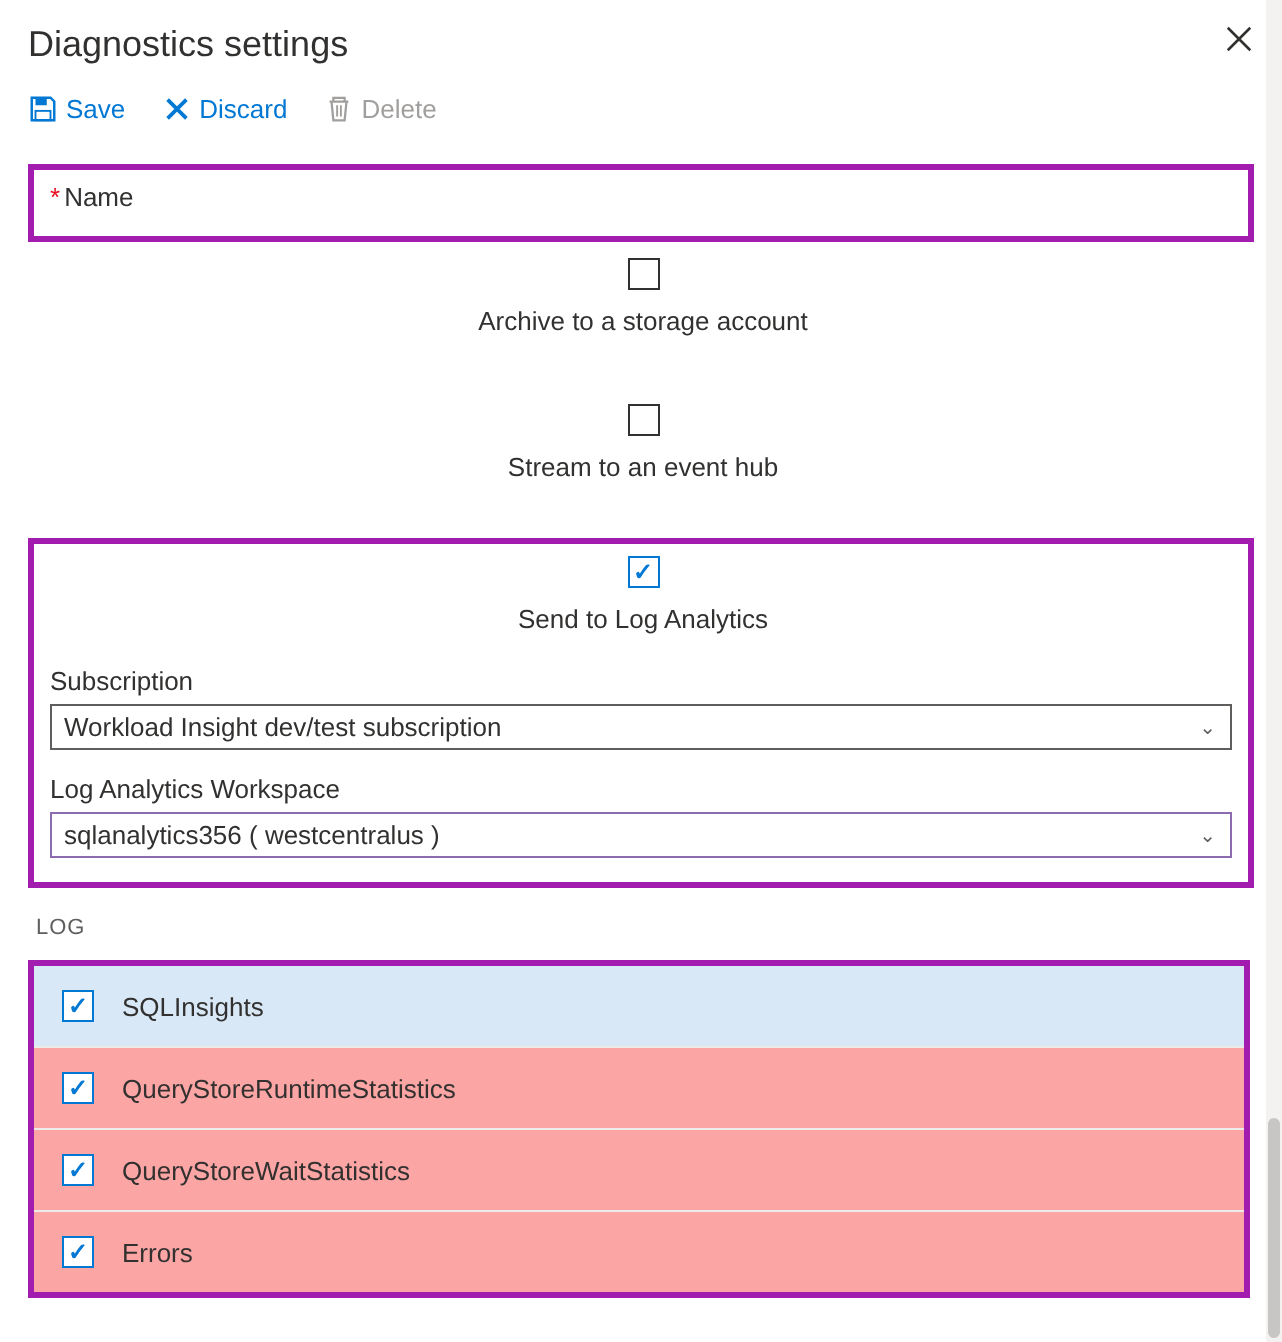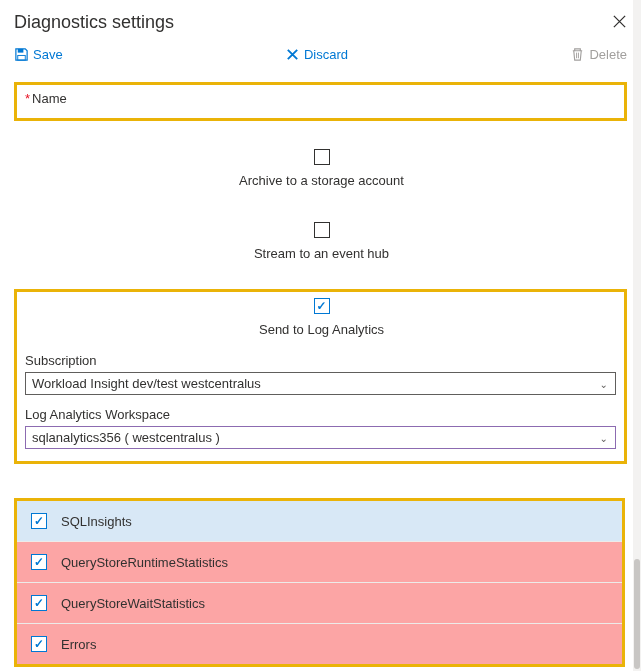--- a/index.html
+++ b/index.html
@@ -10,55 +10,54 @@
     color: #323130;
     width: 641px;
     height: 671px;
     background: #fff;
     position: relative;
   }
   .panel { padding: 12px 14px 0 14px; }
   .header {
     display: flex;
     justify-content: space-between;
-    align-items: flex-end;
+    align-items: flex-start;
     margin-bottom: 14px;
   }
   .header h1 {
     font-size: 18px;
     font-weight: 400;
     margin: 0;
   }
   .close-btn {
     font-size: 16px;
     font-weight: 400;
     color: #605e5c;
     cursor: pointer;
   }
   .toolbar {
     display: flex;
     gap: 18px;
     align-items: center;
     margin-bottom: 20px;
-    justify-content: space-between;
   }
   .toolbar-btn {
     display: flex;
     align-items: center;
     gap: 4px;
     font-size: 13px;
     cursor: pointer;
   }
   .toolbar-btn.primary { color: #0078d4; }
   .toolbar-btn.disabled { color: #a19f9d; cursor: default; }
   .ico { width: 15px; height: 15px; display: inline-block; }
   .redbox {
-    border: 3px solid #eab308;
+    border: 3px solid #a21caf;
     padding: 6px 8px 8px 8px;
-    margin-bottom: 28px;
+    margin-bottom: 8px;
   }
   .field-label {
     font-size: 13px;
     color: #323130;
     margin-bottom: 4px;
   }
   .req { color: #e81123; margin-right: 2px; }
   .text-input {
     width: 100%;
     border: 1px solid #8c6bb1;
@@ -223,33 +222,34 @@
   <div style="height:14px"></div>
 
   <div class="redbox">
     <div class="chk-row" style="margin-bottom:16px;">
       <span class="azure-checkbox checked"></span>
       <span class="chk-label">Send to Log Analytics</span>
     </div>
 
     <div class="field-label">Subscription</div>
     <div class="select-wrap">
-      <div class="select">Workload Insight dev/test westcentralus</div>
+      <div class="select">Workload Insight dev/test subscription</div>
       <span class="chevron">⌄</span>
     </div>
 
     <div class="field-label">Log Analytics Workspace</div>
     <div class="select-wrap" style="margin-bottom:4px;">
       <div class="select accent">sqlanalytics356 ( westcentralus )</div>
       <span class="chevron">⌄</span>
     </div>
   </div>
 
   <div style="height:6px"></div>
 
+  <div class="log-heading">LOG</div>
 
   <div class="redbox" style="padding:0; margin-right:2px;">
     <div class="log-list">
       <div class="log-row sel">
         <span class="azure-checkbox checked"></span>
         <span class="chk-label">SQLInsights</span>
       </div>
       <div class="log-row">
         <span class="azure-checkbox checked"></span>
         <span class="chk-label">QueryStoreRuntimeStatistics</span>

